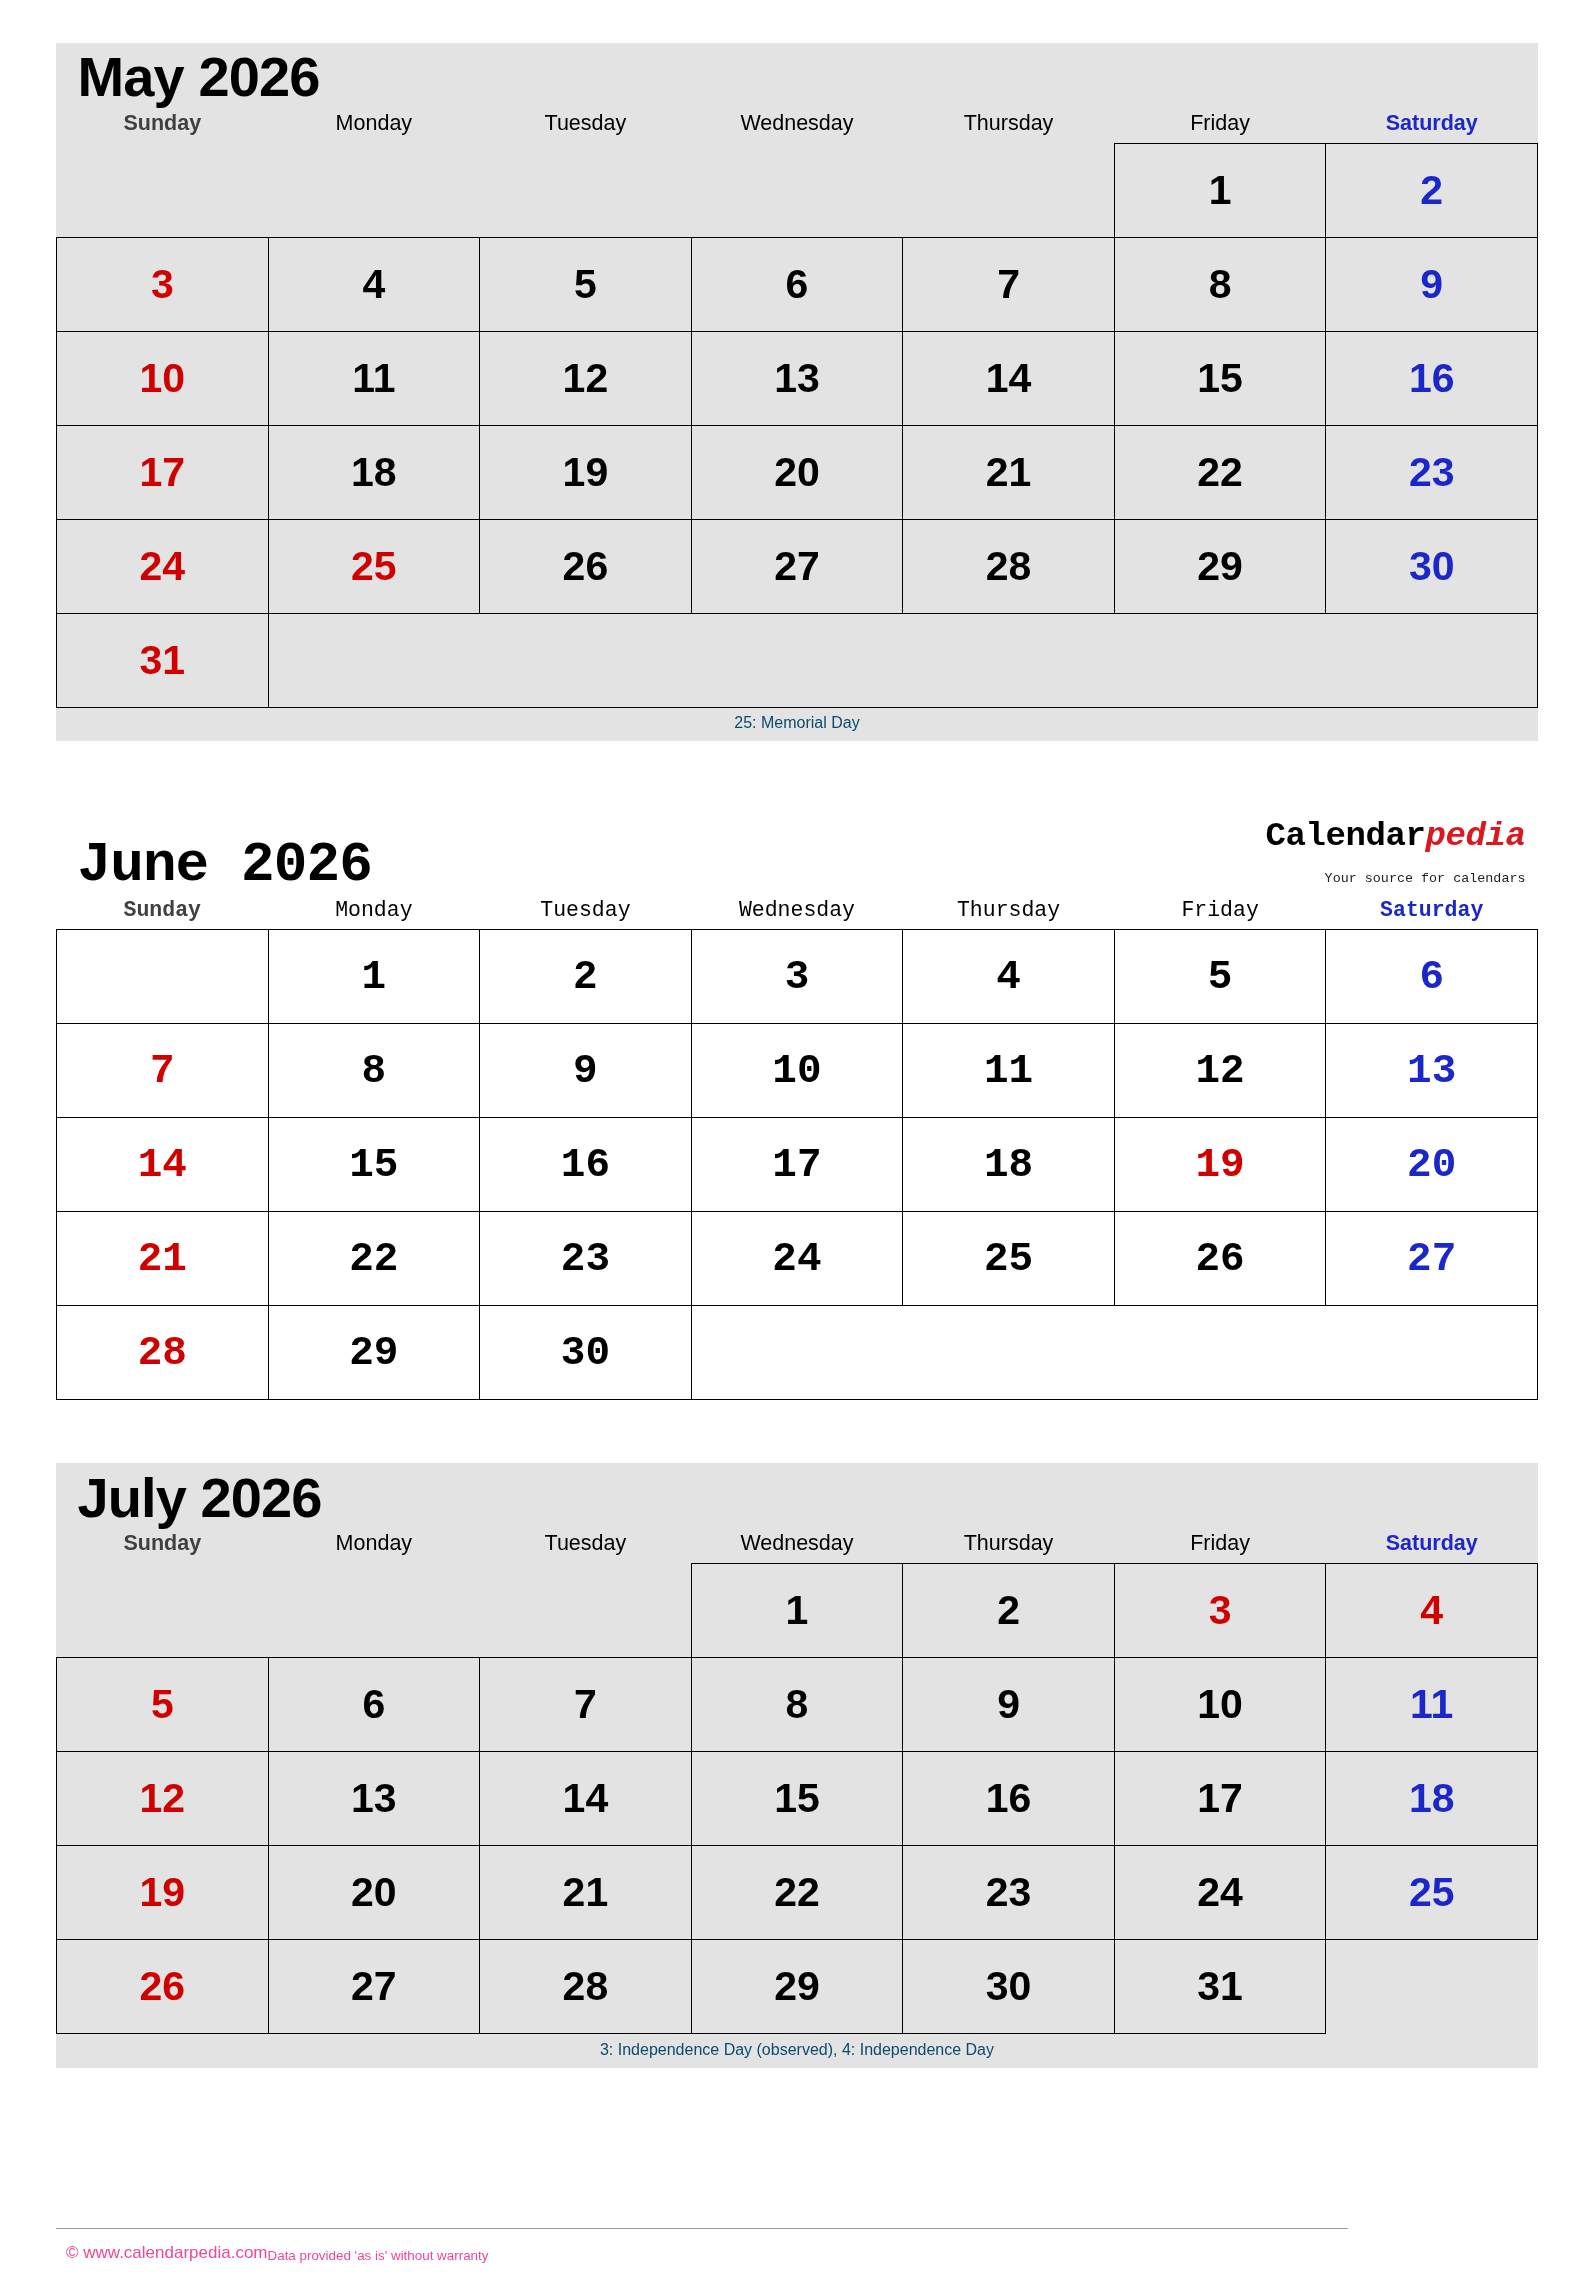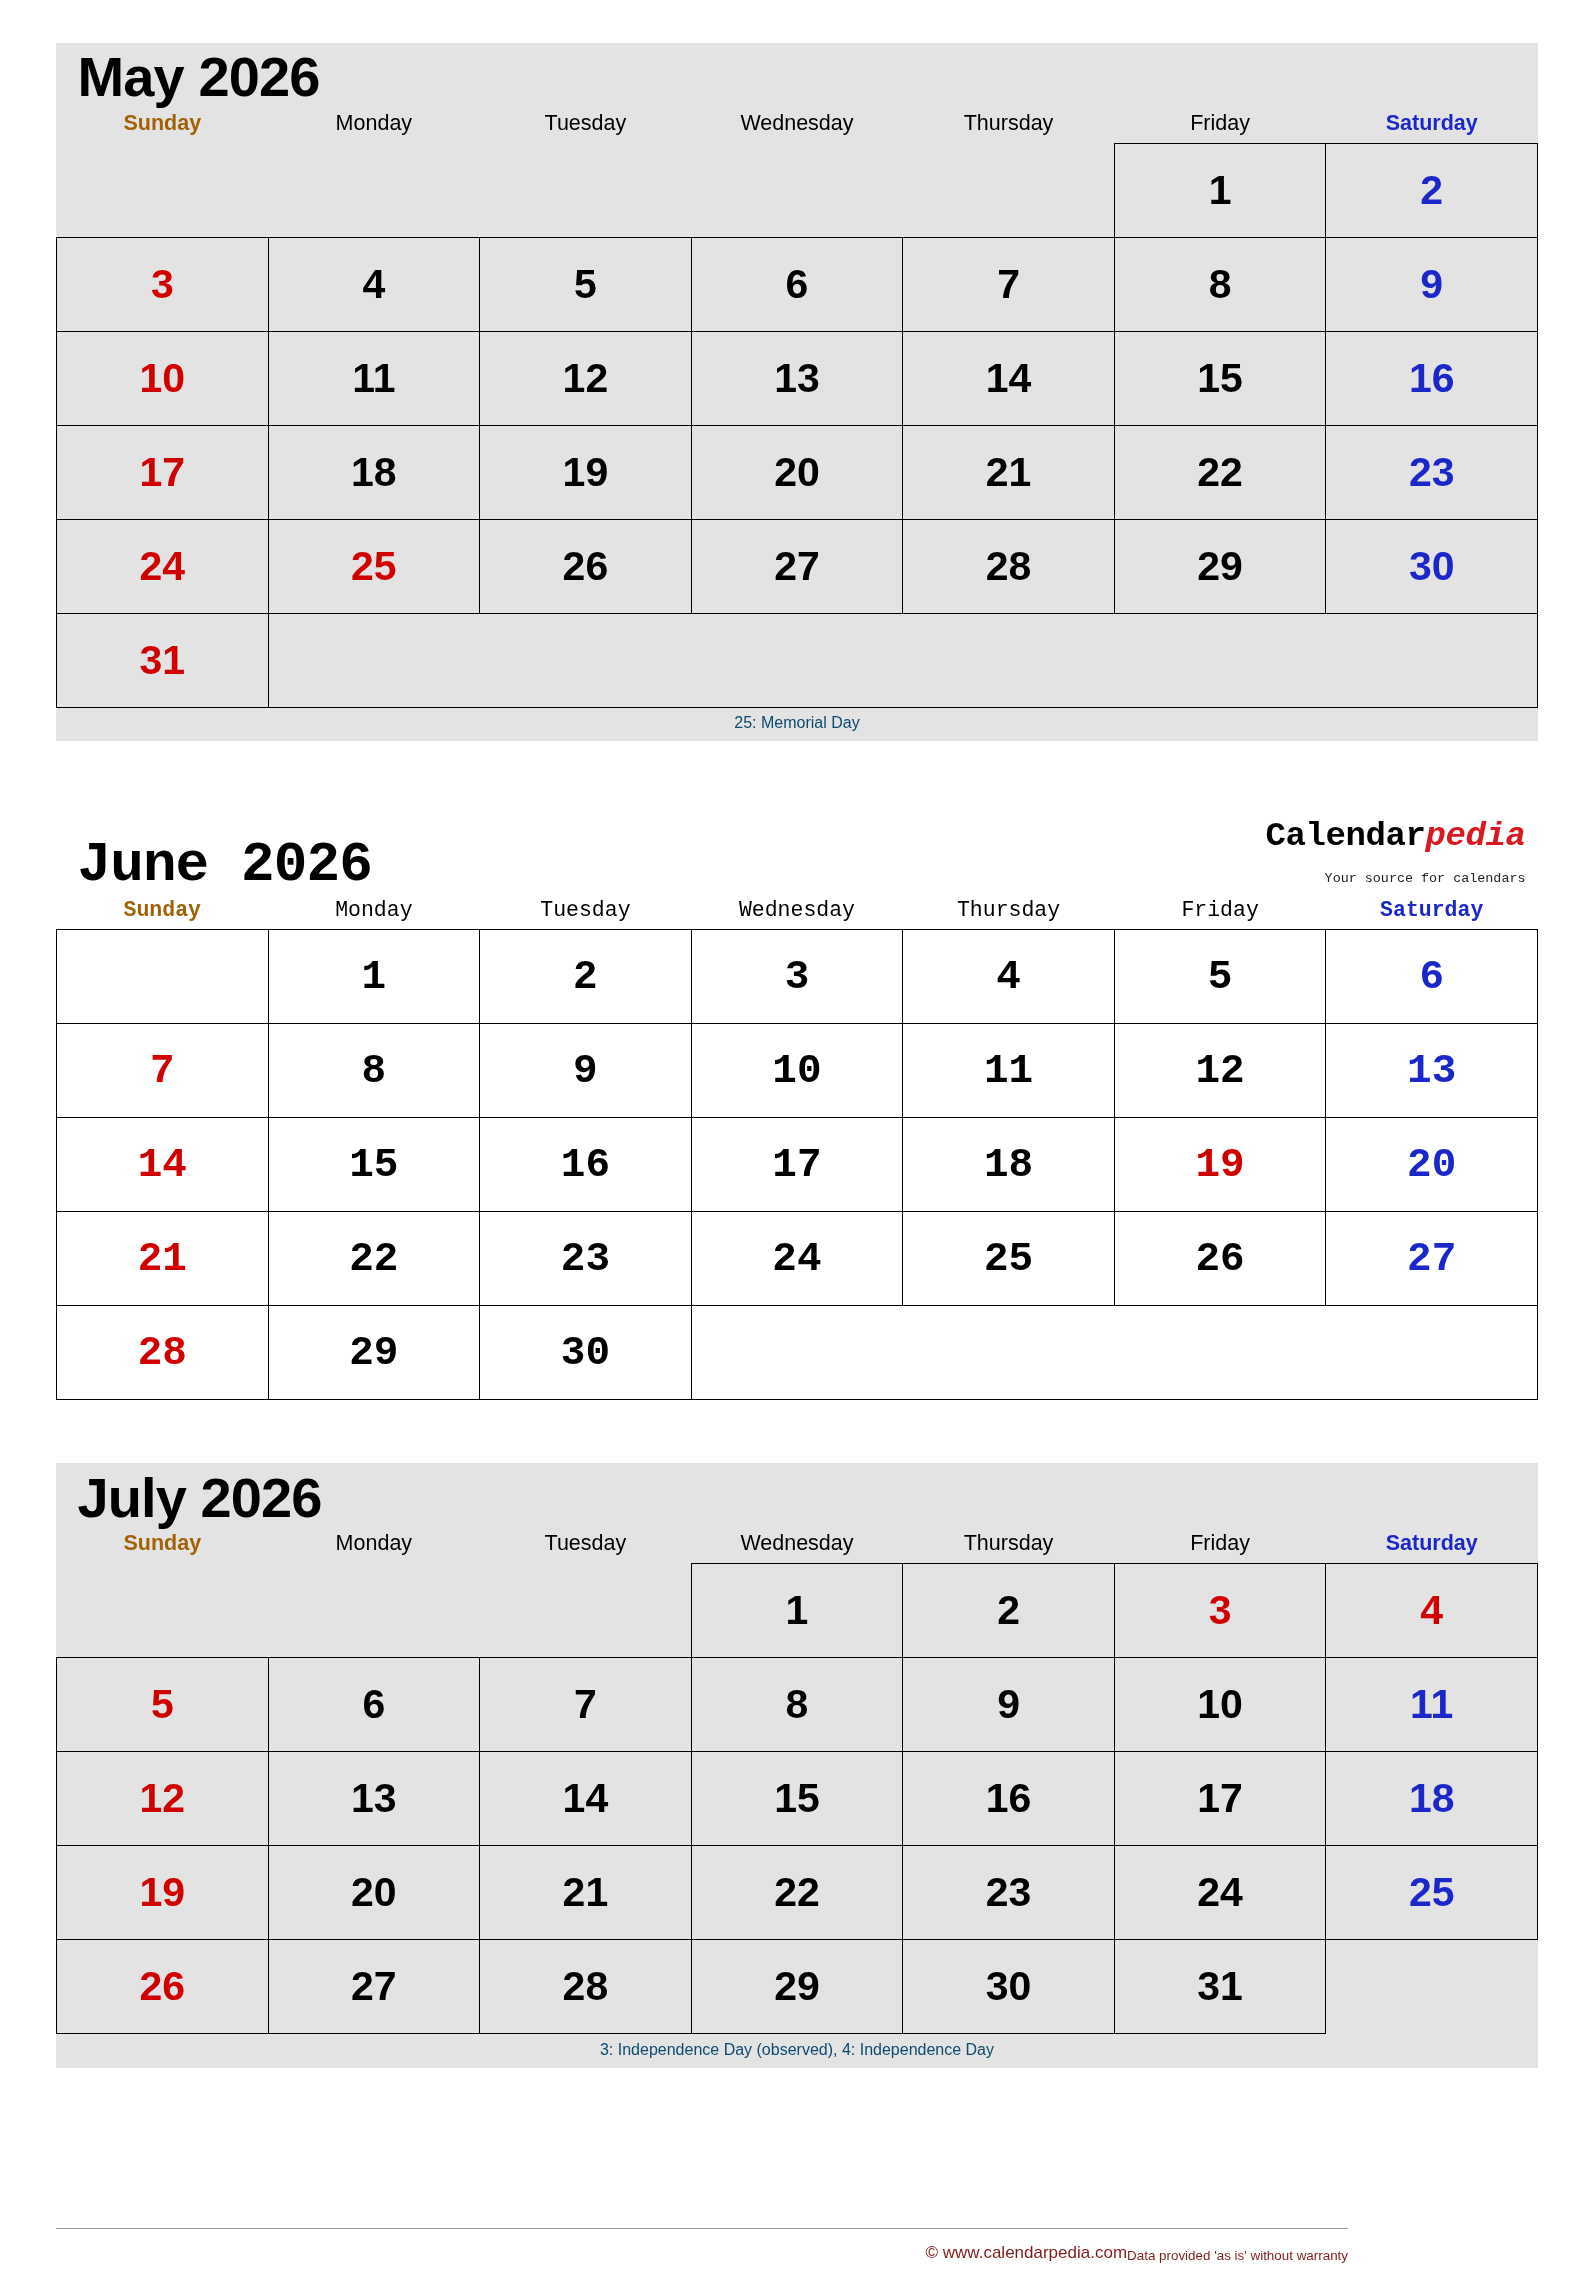--- a/index.html
+++ b/index.html
@@ -65,21 +65,21 @@
     width: 1482px;
     table-layout: fixed;
   }
   table.cal th {
     font-size: 21.5px;
     font-weight: normal;
     padding: 3.6px 0 7.2px 0;
     text-align: center;
     border: none;
   }
-  table.cal th.sun { color: #a16207; font-weight: bold; }
+  table.cal th.sun { color: #404040; font-weight: bold; }
   table.cal th.sat { color: #1b27c8; font-weight: bold; }
 
   table.cal td {
     border: 1.8px solid #000000;
     height: 91px;
     text-align: center;
     vertical-align: middle;
     font-size: 41px;
     font-weight: bold;
   }
@@ -97,28 +97,28 @@
     font-size: 16px;
     padding: 6.3px 0 9px 0;
     color: #0c4a6e;
   }
 
   .gap-lg { height: 70px; }
   .gap-md { height: 63px; }
 
   .footer {
     position: absolute;
-    left: 56px;
+    left: 66px;
     right: 56px;
     bottom: 30px;
     display: flex;
-    justify-content: flex-end;
+    justify-content: flex-start;
     align-items: flex-end;
     font-size: 17px;
-    color: #7f1d1d;
+    color: #ec4899;
   }
   .footer .right {
     font-size: 13.4px;
   }
   .hr {
     position: absolute;
     left: 56px;
     right: 56px;
     bottom: 64px;
     border-top: 0.9px solid #9a9a9a;

